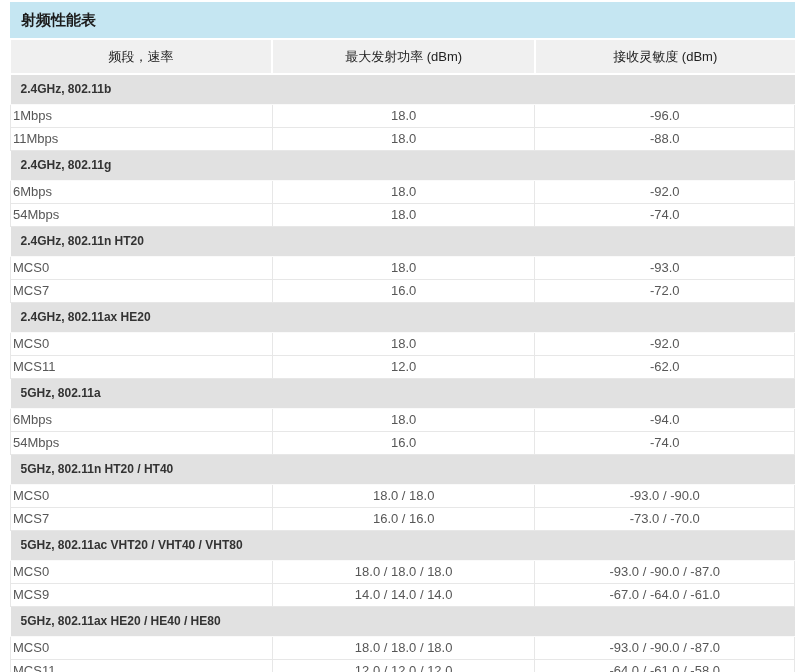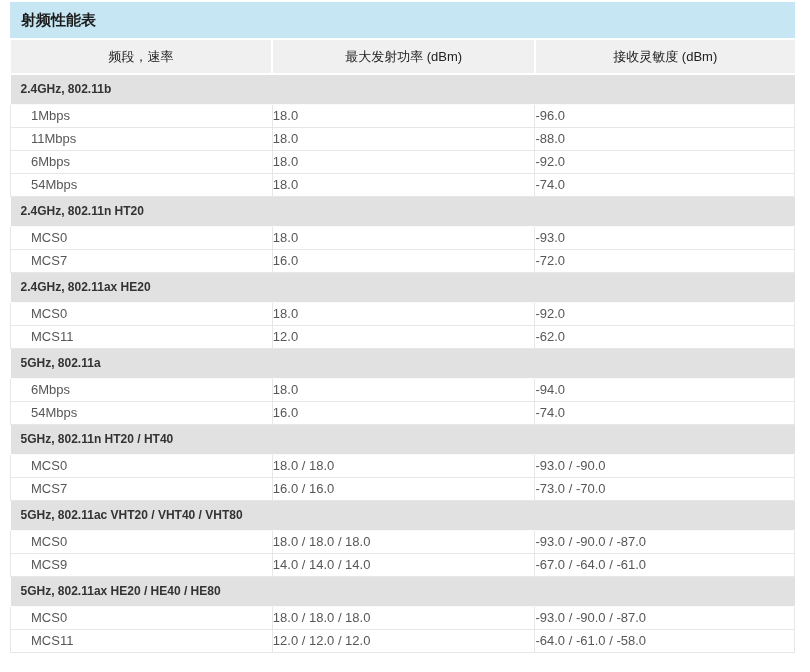--- a/index.html
+++ b/index.html
@@ -62,28 +62,28 @@
     color: #333333;
     text-align: left;
     padding: 0 0 0 10px;
     border-bottom: 1px solid #fafafa;
   }
   table.rf tr.data td {
     background: #ffffff;
     height: 23px;
     font-size: 13px;
     color: var(--data-text);
-    text-align: left;
+    text-align: center;
     padding: 0;
     border-bottom: 1px solid var(--row-border);
     border-right: 1px solid var(--row-border);
   }
   table.rf tr.data td:first-child {
     text-align: left;
-    padding-left: 20px;
+    padding-left: 2px;
     border-left: 1px solid var(--row-border);
   }
 </style>
 </head>
 <body>
 
 <div class="wrap">
   <div class="title-bar">
     <span>射频性能表</span>
   </div>
@@ -107,20 +107,23 @@
         <tr class="data">
           <td>1Mbps</td>
           <td>18.0</td>
           <td>-96.0</td>
         </tr>
         <tr class="data">
           <td>11Mbps</td>
           <td>18.0</td>
           <td>-88.0</td>
         </tr>
+        <tr class="section">
+          <td colspan="3">2.4GHz, 802.11g</td>
+        </tr>
         <tr class="data">
           <td>6Mbps</td>
           <td>18.0</td>
           <td>-92.0</td>
         </tr>
         <tr class="data">
           <td>54Mbps</td>
           <td>18.0</td>
           <td>-74.0</td>
         </tr>

